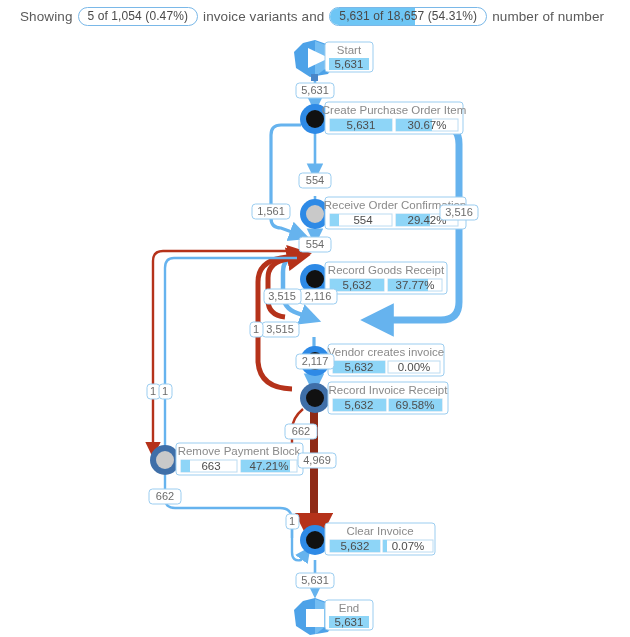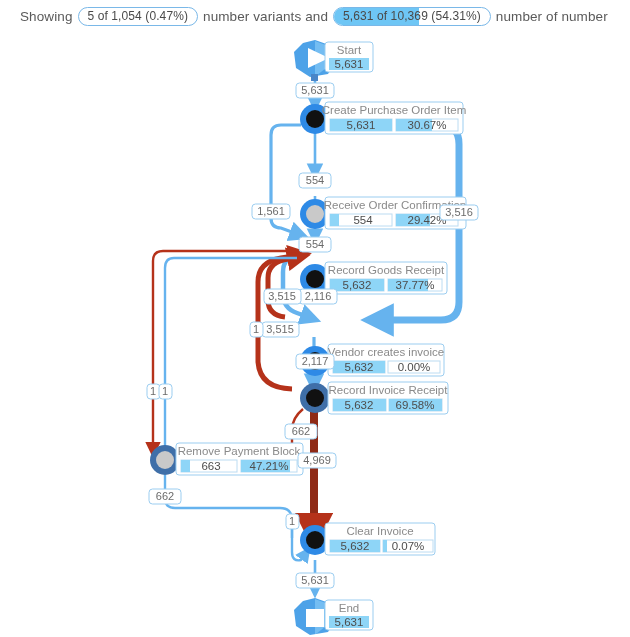--- a/index.html
+++ b/index.html
@@ -90,24 +90,24 @@
 </style>
 </head>
 <body>
 
 <div id="header-bar">
   <span>Showing</span>
   <span class="pill" id="variants-pill">
     <span class="pill-fill" id="variants-pill-fill" style="width: 0%;"></span>
     <span class="pill-label">5 of 1,054 (0.47%)</span>
   </span>
-  <span>number variants and</span>
+  <span>invoice variants and</span>
   <span class="pill" id="cases-pill">
     <span class="pill-fill" id="cases-pill-fill" style="width: 54.31%;"></span>
-    <span class="pill-label">5,631 of 10,369 (54.31%)</span>
+    <span class="pill-label">5,631 of 18,657 (54.31%)</span>
   </span>
   <span>number of number</span>
 </div>
 
 <div id="diagram">
   <svg id="flow-svg" width="630" height="605" viewBox="0 0 630 605" xmlns="http://www.w3.org/2000/svg">
     <defs>
       <marker id="arrow-blue" markerWidth="7" markerHeight="7" refX="3.3" refY="3.2" orient="auto" markerUnits="strokeWidth">
         <path d="M0,0 L6.6,3.2 L0,6.4 z" fill="#66b3ee"></path>
       </marker>

